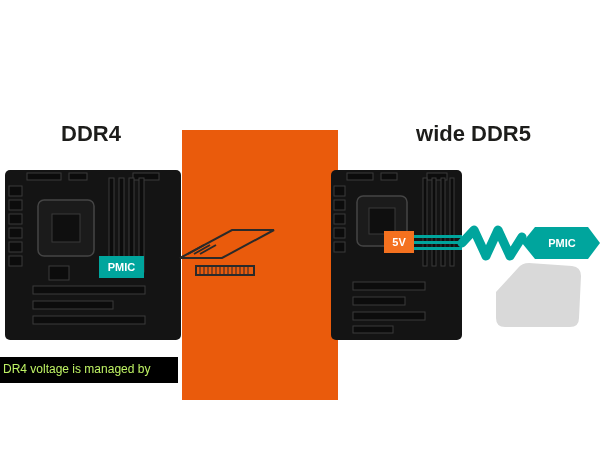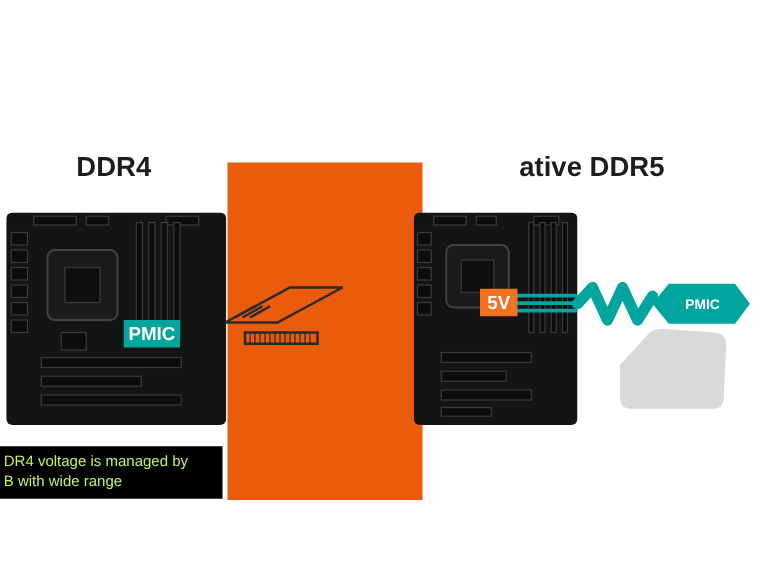--- a/index.html
+++ b/index.html
@@ -13,21 +13,21 @@
     font-weight:bold; font-size:22px; color:#1d1d1b; text-align:center;
   }
   .title > span { display:block; margin-top:-2px; }
   .title-left  { left:0px;   width:182px; }
   .title-right { left:340px; width:267px; }
   .board { position:absolute; }
   .board-left  { left:5px;   top:170px; }
   .board-right { left:331px; top:170px; }
   .chip-label {
     position:absolute; display:flex; align-items:center; justify-content:center;
-    color:#ffffff; font-weight:bold; font-size:15px;
+    color:#ffffff; font-weight:bold; font-size:11px;
   }
   .pmic-left { left:99px; top:256px; width:45px; height:22px; background:#00a59d; }
   .v5        { left:384px; top:231px; width:30px; height:22px; background:#f4711f; }
   .dimm   { position:absolute; left:174px; top:216px; }
   .arrow  { position:absolute; left:410px; top:220px; }
   .grey   { position:absolute; left:486px; top:258px; }
   .caption {
     position:absolute; left:0px; top:357px; width:178px; box-sizing:border-box;
     background:#000000; color:#bef264; font-size:12px; line-height:16px;
     padding:4px 6px 6px 3px;
@@ -37,21 +37,21 @@
 <body>
 
 <div class="stage">
 
   <div class="band"></div>
 
   <div class="title title-left">
     <span>DDR4</span>
   </div>
   <div class="title title-right">
-    <span>ative DDR5</span>
+    <span>wide DDR5</span>
   </div>
 
   <svg class="board board-left" width="176" height="170" viewBox="0 0 176 170">
     <rect width="176" height="170" rx="5" fill="#141414"></rect>
     <g stroke="#3a3a3a" stroke-width="1" fill="#0c0c0c">
       <rect x="22" y="3" width="34" height="7"></rect>
       <rect x="64" y="3" width="18" height="7"></rect>
       <rect x="128" y="3" width="26" height="7"></rect>
       <rect x="4" y="16" width="13" height="10"></rect>
       <rect x="4" y="30" width="13" height="10"></rect>
@@ -118,16 +118,15 @@
     <path d="M52,23 L64,10 L76,36 L88,10 L100,36 L112,17" stroke="#00a59d" stroke-width="9" fill="none" stroke-linejoin="round" stroke-linecap="round"></path>
     <polygon points="112,23 125,7 178,7 190,23 178,39 125,39" fill="#00a59d"></polygon>
     <text x="152" y="27" text-anchor="middle" font-size="11" font-weight="bold" fill="#ffffff">PMIC</text>
   </svg>
 
   <div class="chip-label pmic-left">PMIC</div>
   <div class="chip-label v5">5V</div>
 
   <div class="caption">
     <div>DR4 voltage is managed by</div>
-    <div>B with wide range</div>
   </div>
 
 </div>
 
 </body></html>

